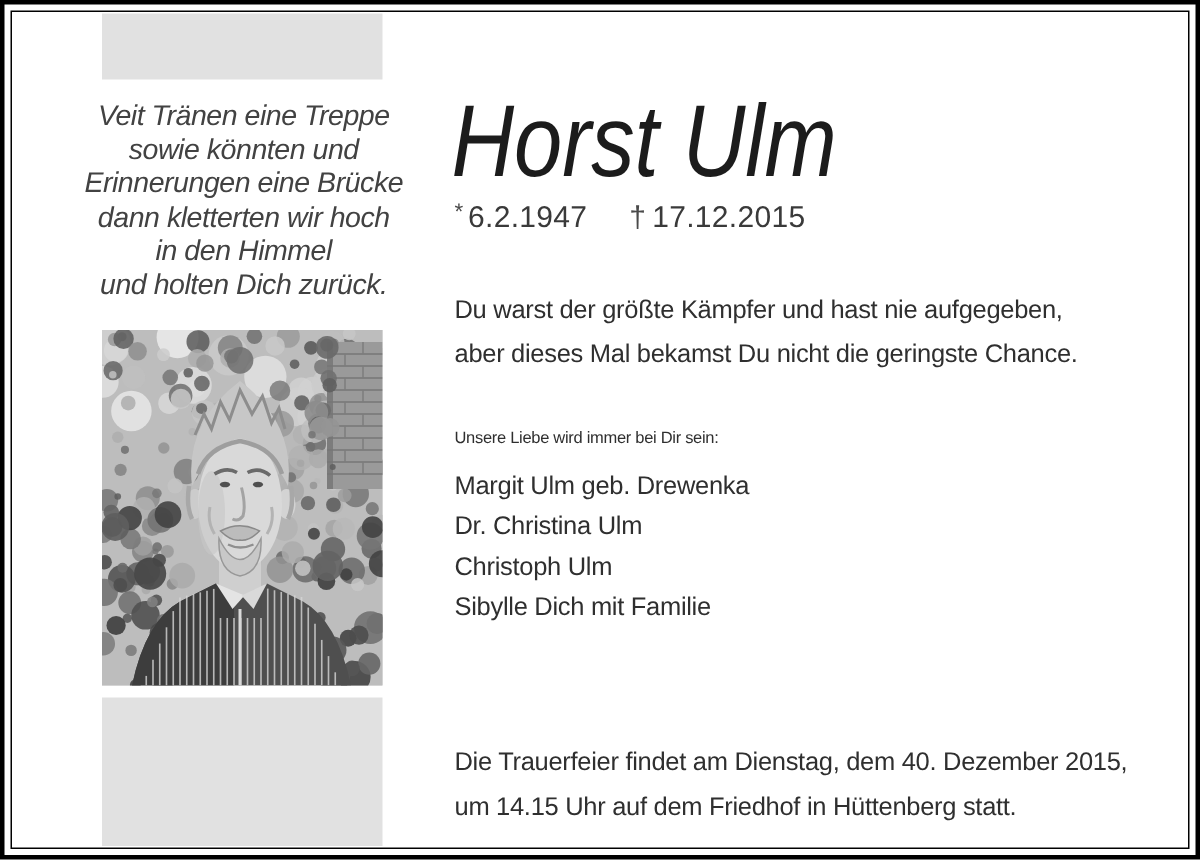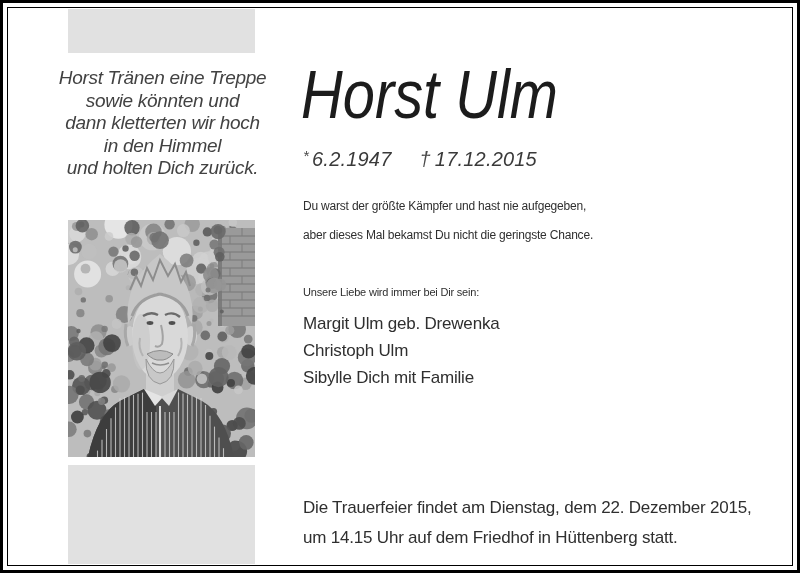--- a/index.html
+++ b/index.html
@@ -24,44 +24,45 @@
 
   .poem{position:absolute;left:40px;top:67px;width:245px;text-align:center;
         font-style:italic;font-size:19px;line-height:22.6px;color:#424242;letter-spacing:-0.3px;}
 
   .photo{position:absolute;left:68px;top:220px;width:187px;height:237px;background:#b9b9b9;}
   .photo svg{display:block;width:100%;height:100%;}
 
   
   .name{position:absolute;left:301px;top:60px;font-style:italic;font-weight:400;
         font-size:68px;line-height:1;color:#1c1c1c;transform:scaleX(0.85);transform-origin:left top;white-space:nowrap;}
-  .dates{position:absolute;left:303px;top:148px;font-size:20px;color:#3a3a3a;letter-spacing:0.2px;white-space:nowrap;font-style:italic;}
+  .dates{position:absolute;left:303px;top:134px;font-size:20px;color:#3a3a3a;letter-spacing:0.2px;white-space:nowrap;}
   .dates .birth{margin-right:28px;}
   .dates .star{font-size:15px;position:relative;top:-5px;margin-right:3px;color:#4a4a4a;}
   .dates .cross{margin-right:4px;color:#4a4a4a;}
 
   .textline{white-space:nowrap;}
-  .tribute{position:absolute;left:303px;top:192px;font-size:12px;line-height:29px;color:var(--text);letter-spacing:-0.2px;}
+  .tribute{position:absolute;left:303px;top:192px;font-size:17px;line-height:29px;color:var(--text);letter-spacing:-0.2px;}
   .love{position:absolute;left:303px;top:286px;font-size:11px;color:var(--text);letter-spacing:-0.2px;}
   .mourners{position:absolute;left:303px;top:310px;font-size:17px;line-height:27px;color:var(--text);letter-spacing:-0.2px;}
   .funeral{position:absolute;left:303px;top:493px;font-size:17px;line-height:29.5px;color:var(--text);letter-spacing:-0.2px;}
 </style>
 </head>
 <body>
 
 <div class="page">
 
   <div class="frame-outer"></div>
   <div class="frame-inner"></div>
 
   <div class="gray-block top"></div>
 
   <div class="poem">
-    <div class="poem-line">Horst Tränen eine Treppe</div>
+    <div class="poem-line">Veit Tränen eine Treppe</div>
     <div class="poem-line">sowie könnten und</div>
+    <div class="poem-line">Erinnerungen eine Brücke</div>
     <div class="poem-line">dann kletterten wir hoch</div>
     <div class="poem-line">in den Himmel</div>
     <div class="poem-line">und holten Dich zurück.</div>
   </div>
 
   <div class="photo" title="Black-and-white portrait of a gray-haired man with a goatee wearing a striped shirt, standing in front of foliage with a brick wall at the upper right">
     <svg viewBox="0 0 187 237" preserveAspectRatio="none" aria-hidden="true">
 
       <rect x="0" y="0" width="187" height="237" fill="#bdbdbd"></rect>
       <g id="ph-sky">
@@ -416,22 +417,23 @@
 
   <div class="tribute">
     <div class="textline">Du warst der größte Kämpfer und hast nie aufgegeben,</div>
     <div class="textline">aber dieses Mal bekamst Du nicht die geringste Chance.</div>
   </div>
 
   <div class="love">Unsere Liebe wird immer bei Dir sein:</div>
 
   <div class="mourners">
     <div class="textline">Margit Ulm geb. Drewenka</div>
+    <div class="textline">Dr. Christina Ulm</div>
     <div class="textline">Christoph Ulm</div>
     <div class="textline">Sibylle Dich mit Familie</div>
   </div>
 
   <div class="funeral">
-    <div class="textline">Die Trauerfeier findet am Dienstag, dem 22. Dezember 2015,</div>
+    <div class="textline">Die Trauerfeier findet am Dienstag, dem 40. Dezember 2015,</div>
     <div class="textline">um 14.15 Uhr auf dem Friedhof in Hüttenberg statt.</div>
   </div>
 
 </div>
 
 </body></html>

